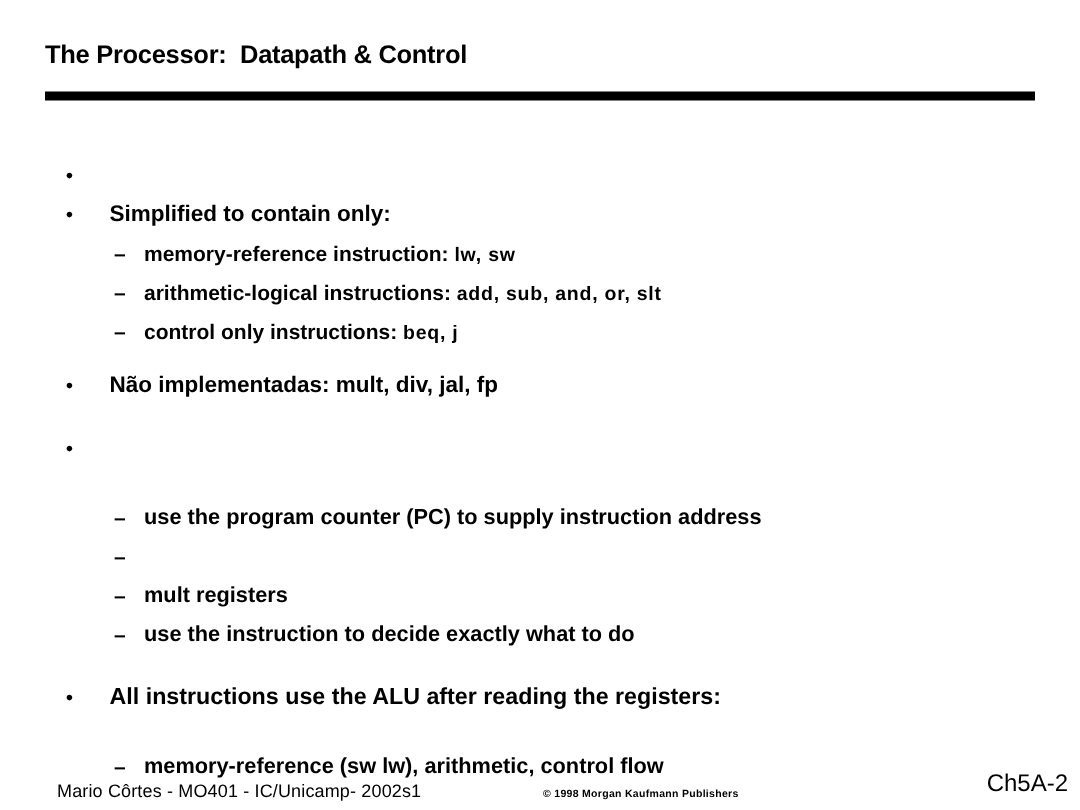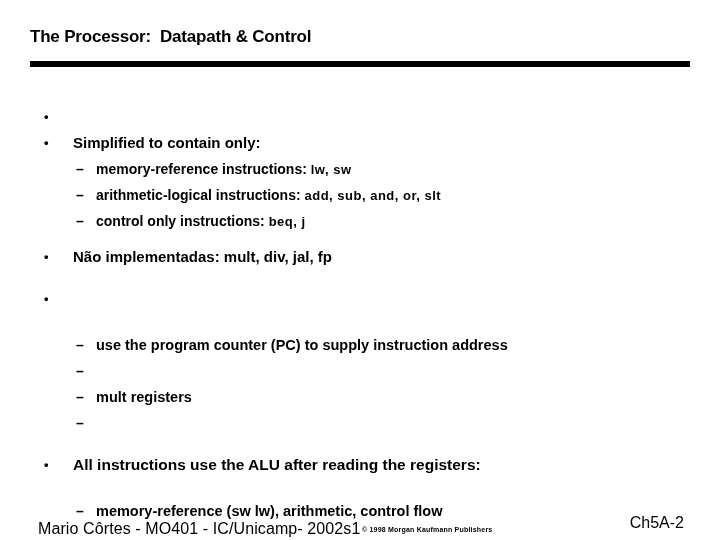--- a/index.html
+++ b/index.html
@@ -107,39 +107,39 @@
   
   .gap-sm { height: 10px; }
   .gap-md { height: 16px; }
   .gap-lg { height: 20px; }
 
   
   .footer-left {
     position: absolute;
     left: 38px;
     top: 520px;
-    font-size: 16px;
+    font-size: 12px;
     font-weight: normal;
     color: #000000;
     white-space: nowrap;
     letter-spacing: 0.1px;
   }
   .footer-center {
     position: absolute;
     left: 362px;
     top: 526px;
     font-size: 7px;
     font-weight: bold;
     color: #000000;
     white-space: nowrap;
     letter-spacing: 0.2px;
   }
   .footer-right {
     position: absolute;
-    right: 36px;
+    right: 8px;
     top: 514px;
     font-size: 16px;
     font-weight: normal;
     color: #000000;
     white-space: nowrap;
   }
 </style>
 </head>
 <body>
 
@@ -152,21 +152,21 @@
     <span class="bullet">•</span>
   </div>
 
   <div class="line lvl1">
     <span class="bullet">•</span>
     <span>Simplified to contain only:</span>
   </div>
 
   <div class="line lvl2">
     <span class="dash">–</span>
-    <span>memory-reference instructions: </span><span class="mono">lw, sw</span>
+    <span>memory-reference instruction: </span><span class="mono">lw, sw</span>
   </div>
 
   <div class="line lvl2">
     <span class="dash">–</span>
     <span>arithmetic-logical instructions: </span><span class="mono">add, sub, and, or, slt</span>
   </div>
 
   <div class="line lvl2">
     <span class="dash">–</span>
     <span>control only instructions: </span><span class="mono">beq, j</span>
@@ -196,20 +196,21 @@
     <span class="dash">–</span>
   </div>
 
   <div class="line lvl2 big">
     <span class="dash">–</span>
     <span>mult registers</span>
   </div>
 
   <div class="line lvl2 big">
     <span class="dash">–</span>
+    <span>use the instruction to decide exactly what to do</span>
   </div>
 
   <div class="gap-md"></div>
 
   <div class="line lvl1 big">
     <span class="bullet">•</span>
     <span>All instructions use the ALU after reading the registers:</span>
   </div>
 
   <div class="gap-lg"></div>

